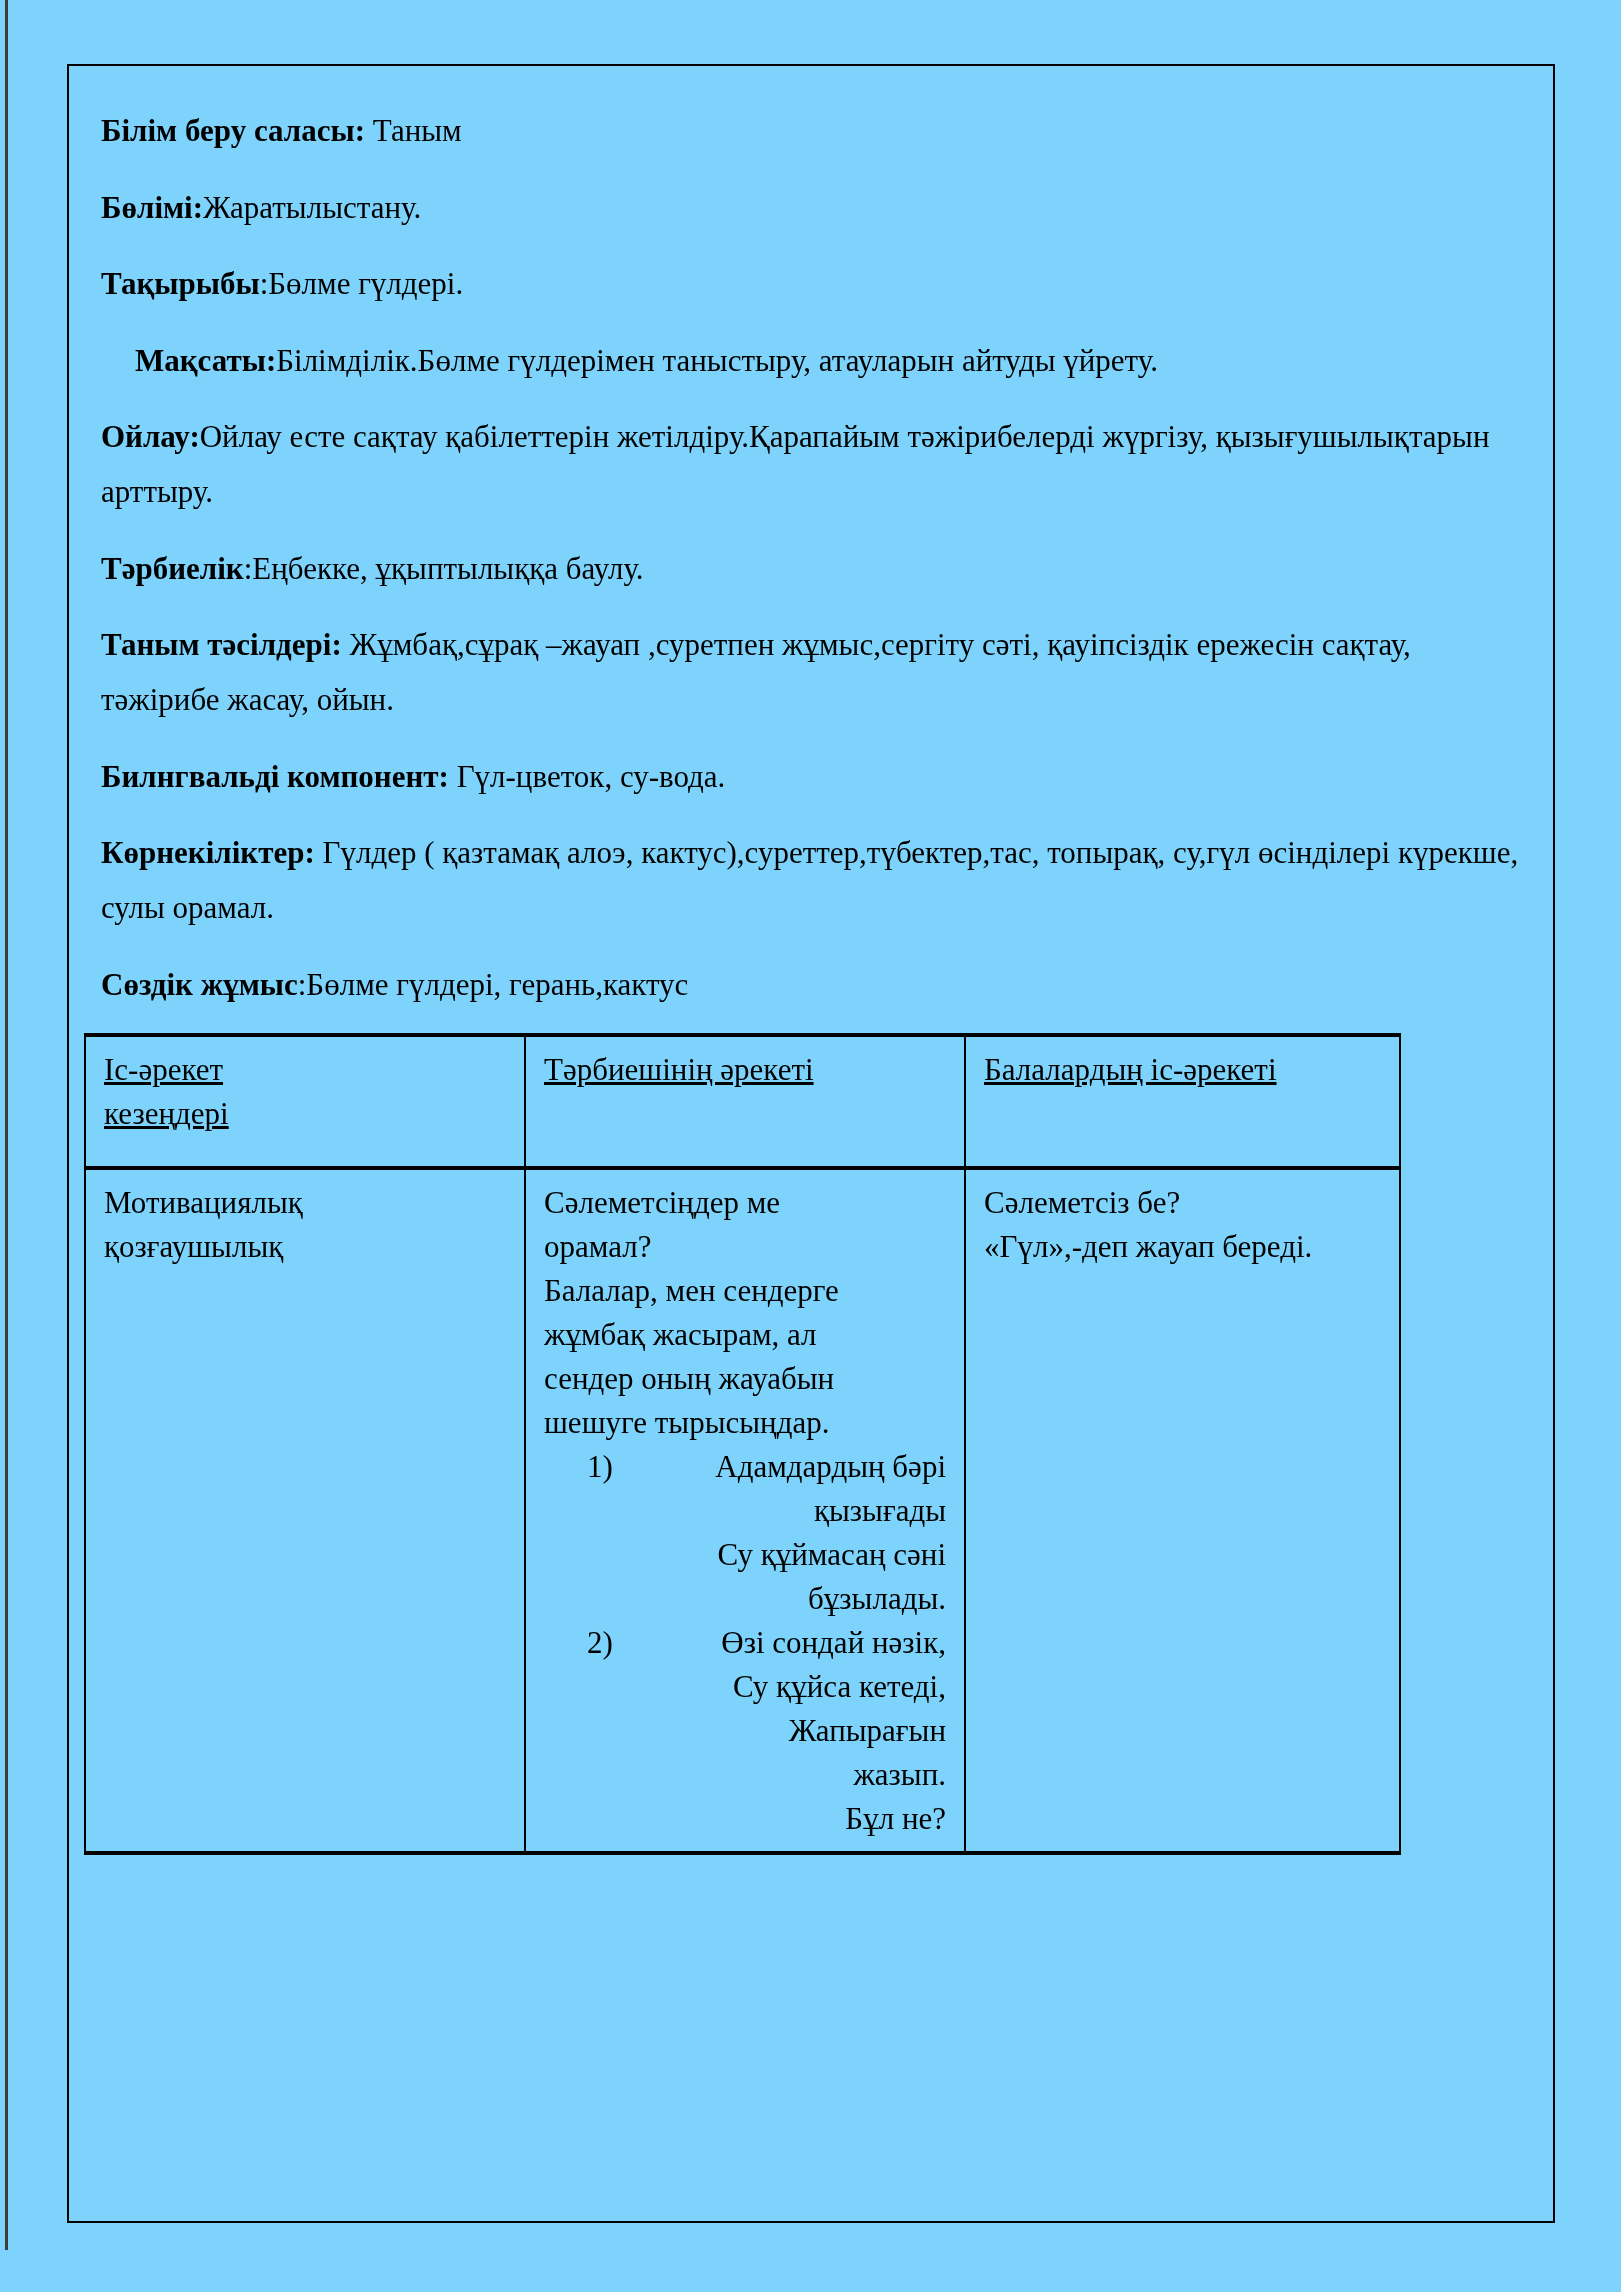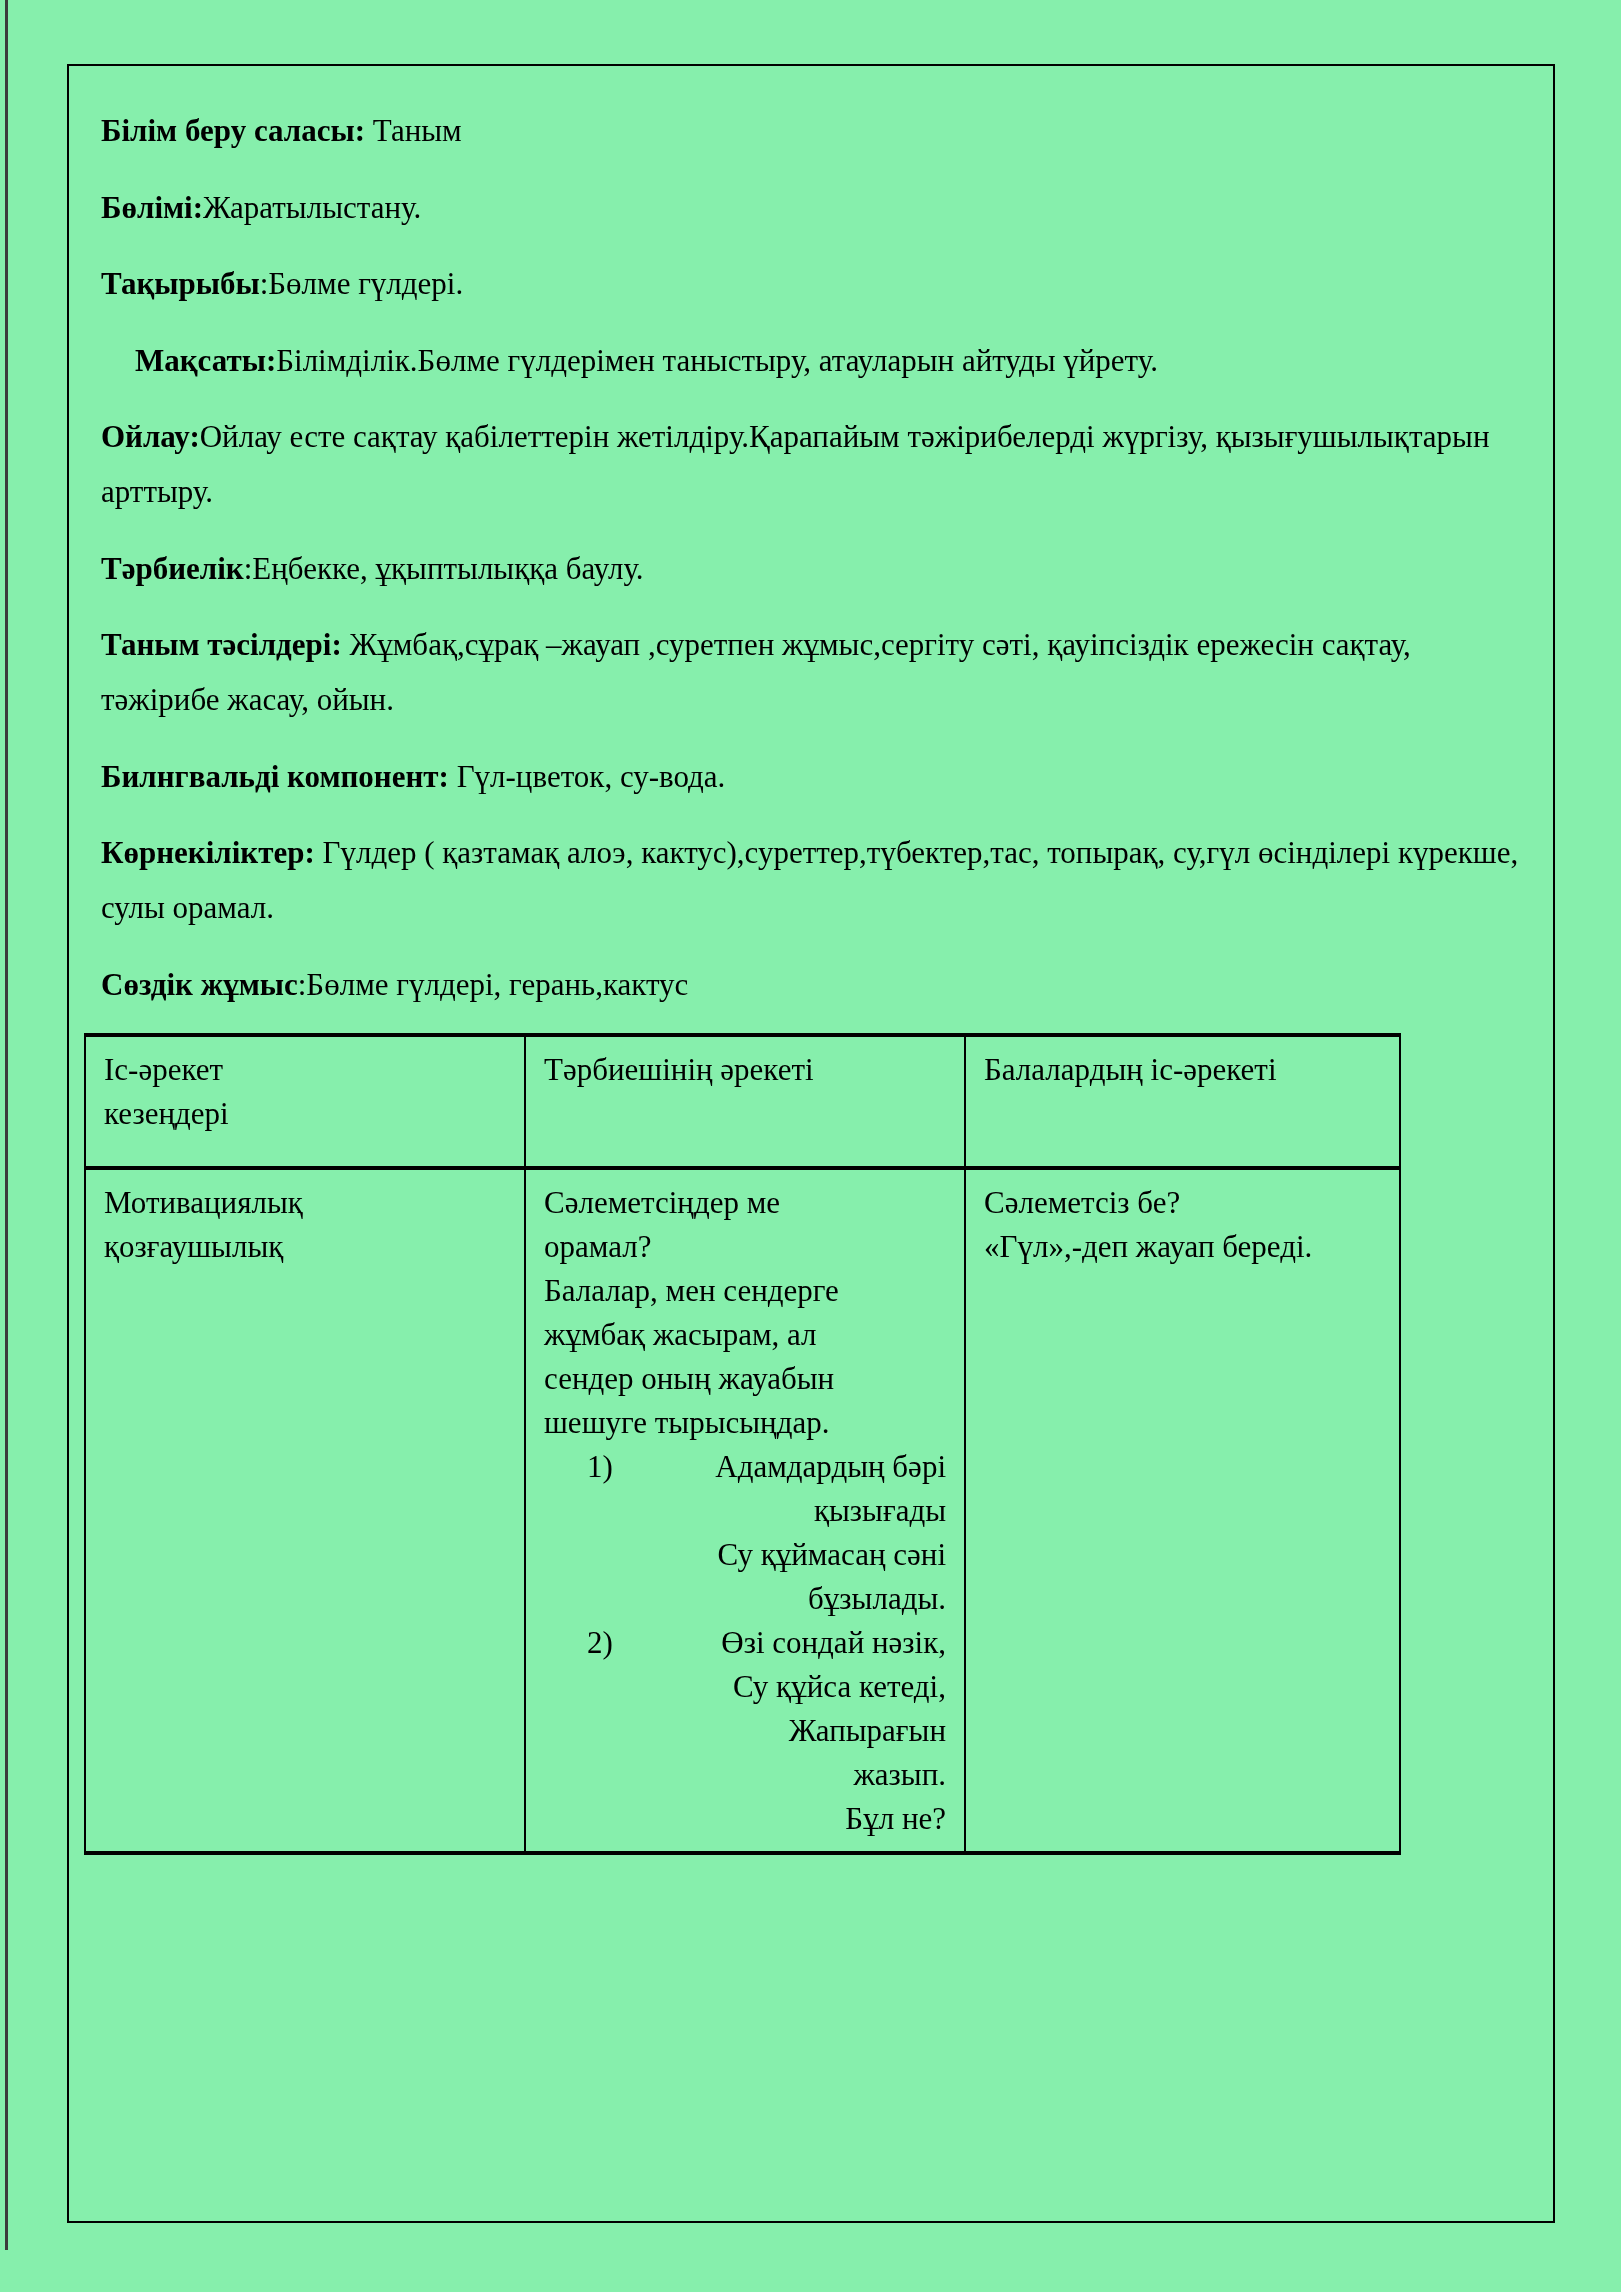--- a/index.html
+++ b/index.html
@@ -1,20 +1,20 @@
 <!DOCTYPE html>
 <html style="font-size:14.3px"><head>
 <meta charset="utf-8">
 <style>
   html, body { margin: 0; padding: 0; background: #ffffff; }
   .page {
     position: relative;
     width: 1622px;
     height: 2293px;
-    background: #86efac;
+    background: #7dd3fc;
     overflow: hidden;
     font-family: "Liberation Serif", "DejaVu Serif", serif;
     color: #000000;
   }
   .edge-line {
     position: absolute;
     left: 5.4px; top: 0;
     width: 2.7px; height: 2250px;
     background: #3c3c3c;
   }
@@ -57,20 +57,21 @@
     line-height: 44px;
     vertical-align: top;
     text-align: left;
     font-weight: normal;
     box-sizing: border-box;
     word-wrap: break-word;
   }
   .lesson-table tr.header-row th {
     border-bottom-width: 4.5px;
     height: 133px;
+    text-decoration: underline;
   }
   .lesson-table td { height: 658px; margin-top: 13px; }
   .cline { display: block; }
   .riddles { margin-left: 43px; }
   .riddle { display: flex; }
   .riddle-num { flex: 0 0 51px; }
   .riddle-body { flex: 1; min-width: 0; text-align: right; }
 </style>
 </head>
 <body>

